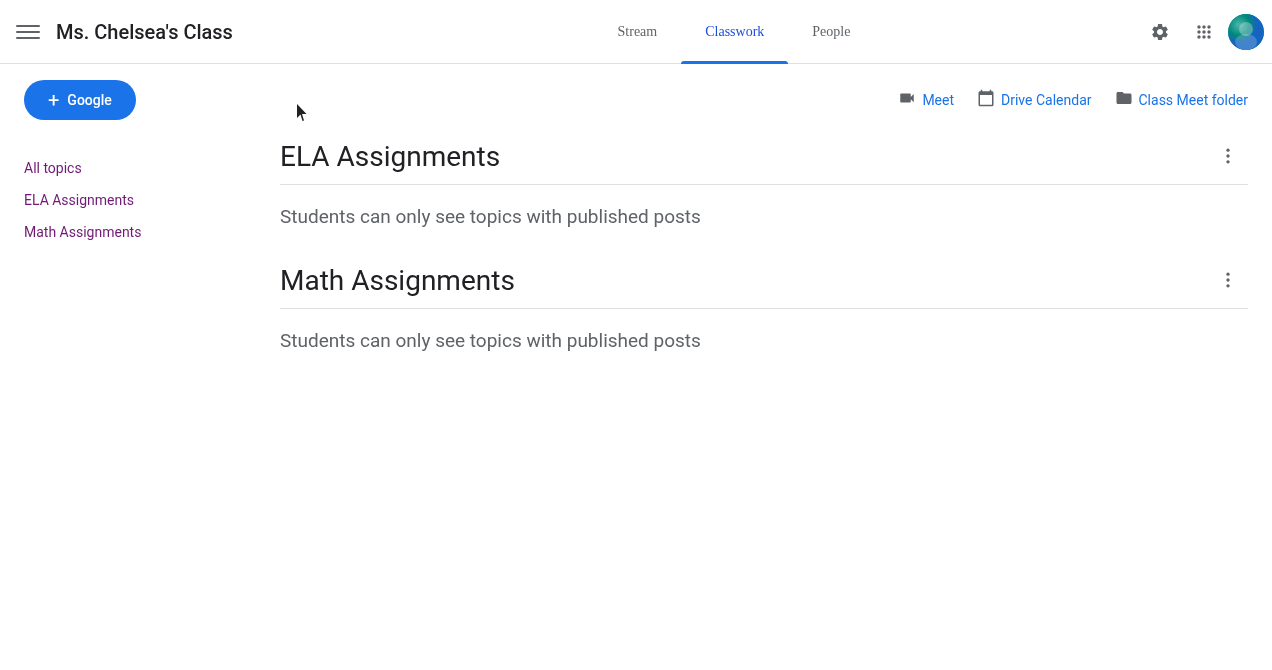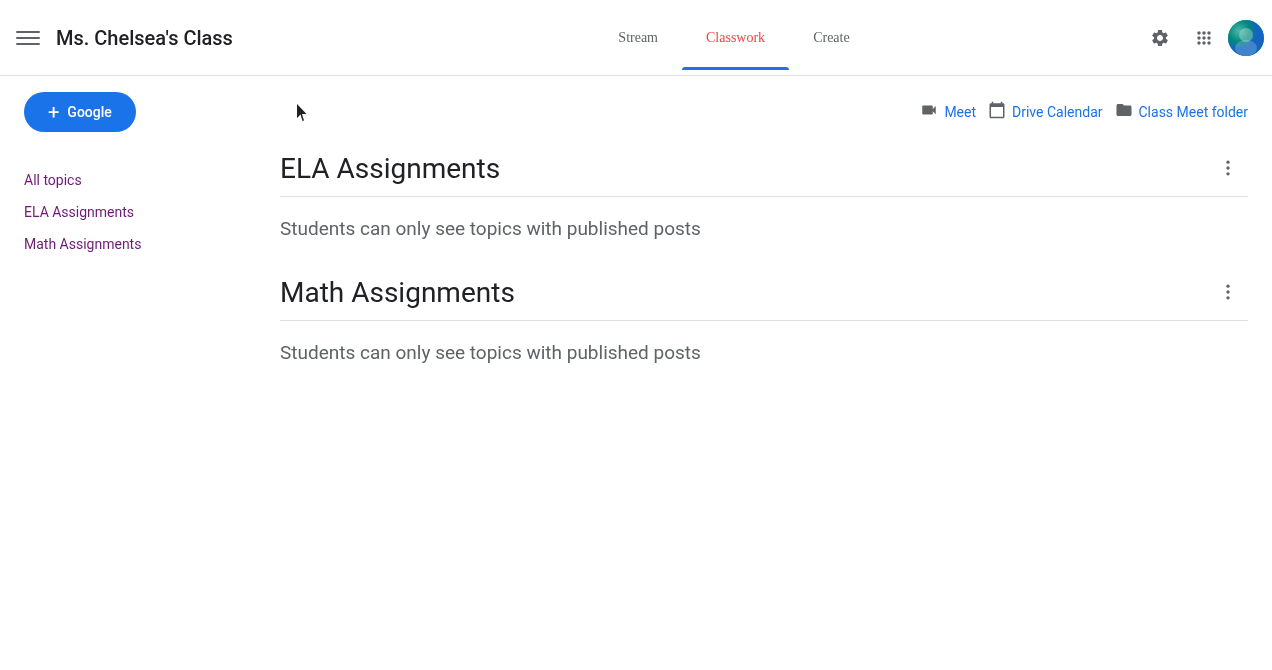--- a/index.html
+++ b/index.html
@@ -2,21 +2,21 @@
 <html><head>
   <meta charset="utf-8">
   <style>
     * { margin: 0; padding: 0; box-sizing: border-box; }
     body { font-family: 'Google Sans', Roboto, Arial, sans-serif; background: #fff; color: #202124; height: 670px; overflow: hidden; }
 
     
     .header {
       display: flex;
       align-items: center;
-      height: 76px;
+      height: 64px;
       border-bottom: 1px solid #e0e0e0;
       padding: 0 8px;
       position: relative;
     }
     .header-left {
       display: flex;
       align-items: center;
       gap: 8px;
       min-width: 320px;
     }
@@ -47,21 +47,21 @@
       display: flex;
       align-items: center;
       font-size: 14px;
       font-weight: 500;
       color: #5f6368;
       cursor: pointer;
       position: relative;
       text-decoration: none;
     }
     .nav-item.active {
-      color: #ef4444;
+      color: #1d4ed8;
     }
     .nav-item.active::after {
       content: '';
       position: absolute;
       bottom: 0;
       left: 0; right: 0;
       height: 3px;
       background: #1a73e8;
       border-radius: 3px 3px 0 0;
     }
@@ -112,21 +112,21 @@
     }
     .create-plus {
       font-size: 20px;
       font-weight: 400;
       line-height: 1;
     }
     .toolbar-links {
       margin-left: auto;
       display: flex;
       align-items: center;
-      gap: 12px;
+      gap: 23px;
     }
     .toolbar-link {
       display: flex;
       align-items: center;
       gap: 6px;
       font-size: 14px;
       color: #1a73e8;
       cursor: pointer;
       text-decoration: none;
     }
@@ -215,21 +215,21 @@
         <rect y="11" width="24" height="2" rx="1" fill="#5f6368"></rect>
         <rect y="17" width="24" height="2" rx="1" fill="#5f6368"></rect>
       </svg>
     </div>
     <span class="class-title">Ms. Chelsea's Class</span>
   </div>
 
   <nav class="header-nav">
     <a class="nav-item">Stream</a>
     <a class="nav-item active">Classwork</a>
-    <a class="nav-item">Create</a>
+    <a class="nav-item">People</a>
   </nav>
 
   <div class="header-right">
     <div class="icon-btn">
       <svg width="20" height="20" viewBox="0 0 24 24" fill="#5f6368">
         <path d="M19.14,12.94c0.04-0.3,0.06-0.61,0.06-0.94c0-0.32-0.02-0.64-0.07-0.94l2.03-1.58c0.18-0.14,0.23-0.41,0.12-0.61 l-1.92-3.32c-0.12-0.22-0.37-0.29-0.59-0.22l-2.39,0.96c-0.5-0.38-1.03-0.7-1.62-0.94L14.4,2.81c-0.04-0.24-0.24-0.41-0.48-0.41 h-3.84c-0.24,0-0.43,0.17-0.47,0.41L9.25,5.35C8.66,5.59,8.12,5.92,7.63,6.29L5.24,5.33c-0.22-0.08-0.47,0-0.59,0.22L2.74,8.87 C2.62,9.08,2.66,9.34,2.86,9.48l2.03,1.58C4.84,11.36,4.8,11.69,4.8,12s0.02,0.64,0.07,0.94l-2.03,1.58 c-0.18,0.14-0.23,0.41-0.12,0.61l1.92,3.32c0.12,0.22,0.37,0.29,0.59,0.22l2.39-0.96c0.5,0.38,1.03,0.7,1.62,0.94l0.36,2.54 c0.05,0.24,0.24,0.41,0.48,0.41h3.84c0.24,0,0.44-0.17,0.47-0.41l0.36-2.54c0.59-0.24,1.13-0.56,1.62-0.94l2.39,0.96 c0.22,0.08,0.47,0,0.59-0.22l1.92-3.32c0.12-0.22,0.07-0.47-0.12-0.61L19.14,12.94z M12,15.6c-1.98,0-3.6-1.62-3.6-3.6 s1.62-3.6,3.6-3.6s3.6,1.62,3.6,3.6S13.98,15.6,12,15.6z"></path>
       </svg>
     </div>
     <div class="icon-btn">
       <svg width="20" height="20" viewBox="0 0 24 24" fill="#5f6368">

